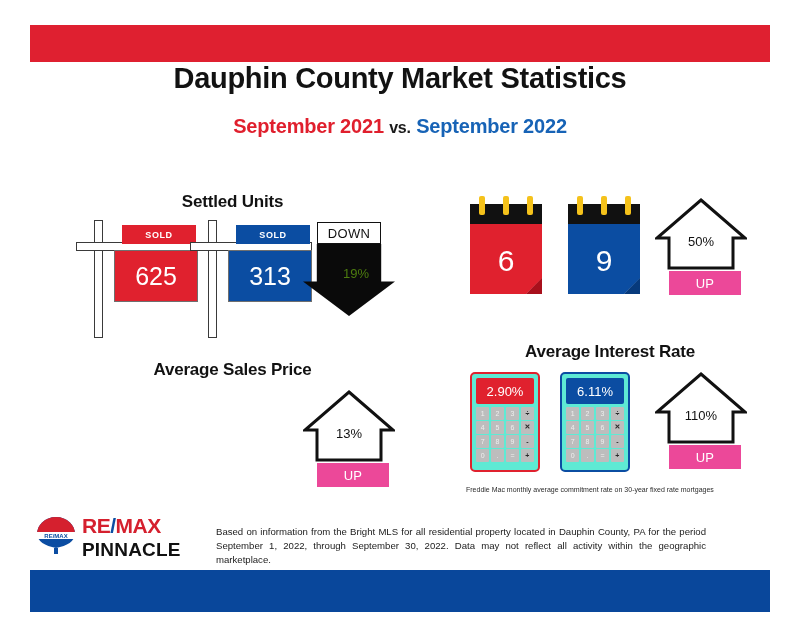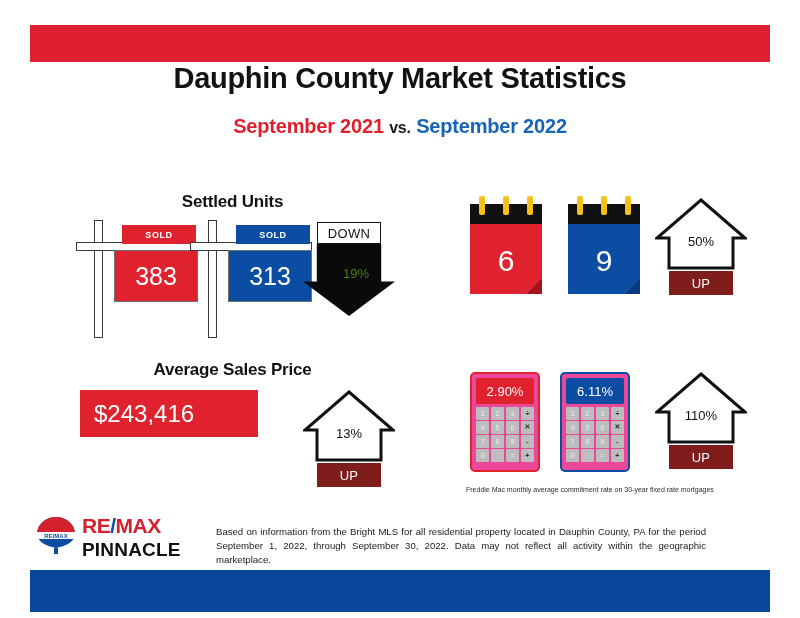--- a/index.html
+++ b/index.html
@@ -82,22 +82,22 @@
     clip-path:polygon(50% 0,100% 44%,85% 44%,85% 100%,15% 100%,15% 44%,0 44%);
   }
   .arrow-up .outline{
     position:absolute;left:0;top:0;width:92px;height:72px;
   }
   .arrow-up .pct{
     position:absolute;left:0;top:36px;width:92px;text-align:center;
     font-size:13px;color:#111;
   }
   .arrow-up .cap{
-    position:absolute;left:14px;top:73px;width:64px;height:24px;
-    background:#7f1d1d;
+    position:absolute;left:14px;top:73px;width:72px;height:24px;
+    background:#ec4899;
     display:flex;align-items:center;justify-content:center;
     font-size:13px;color:#fff;letter-spacing:0.3px;
   }
 
   
   .pricebar{
     position:absolute;height:47px;display:flex;align-items:center;
     padding-left:14px;box-sizing:border-box;
     color:#fff;font-size:24px;
   }
@@ -120,21 +120,21 @@
     clip-path:polygon(100% 0,100% 100%,0 100%);
   }
   .cal .num{
     position:absolute;left:0;top:48px;width:72px;text-align:center;
     color:#fff;font-size:30px;z-index:4;
   }
 
   
   .calc{
     position:absolute;top:30px;width:70px;height:100px;
-    background:#ec4899;border:2.4px solid #E0212E;border-radius:5px;
+    background:#5eead4;border:2.4px solid #E0212E;border-radius:5px;
     box-sizing:border-box;padding:4px;
   }
   .calc.blue{border-color:#0B4DA2;}
   .calc .disp{
     height:26px;display:flex;align-items:center;justify-content:center;
     color:#fff;font-size:13px;border-radius:2px;
   }
   .calc .keys{
     margin-top:3px;display:grid;grid-template-columns:repeat(4,1fr);
     grid-gap:1.5px;
@@ -178,21 +178,21 @@
   <span class="sub-blue">September 2022</span>
 </div>
 
 <div class="panel" style="left:60px;top:168px;width:345px;height:150px;margin-top:24px;">
   <div class="panel-title">Settled Units</div>
 
   <div class="sign" style="left:8px;">
     <div class="post-v"></div>
     <div class="post-h"></div>
     <div class="rider red-fill">SOLD</div>
-    <div class="plate red-fill">383</div>
+    <div class="plate red-fill">625</div>
   </div>
 
   <div class="sign" style="left:122px;">
     <div class="post-v"></div>
     <div class="post-h"></div>
     <div class="rider blue-fill">SOLD</div>
     <div class="plate blue-fill">313</div>
   </div>
 
   <div class="arrow-down" style="left:243px;top:30px;">
@@ -230,33 +230,33 @@
       <polygon points="46,2 90,40 78,40 78,70 14,70 14,40 2,40" fill="none" stroke="#111" stroke-width="3"></polygon>
     </svg>
     <div class="pct">50%</div>
     <div class="cap">UP</div>
   </div>
 </div>
 
 <div class="panel" style="left:60px;top:360px;width:345px;height:150px;">
   <div class="panel-title">Average Sales Price</div>
 
-  <div class="pricebar red-fill" style="left:20px;top:30px;width:178px;">$243,416</div>
 
   <div class="arrow-up" style="left:243px;top:30px;">
     <div class="body"></div>
     <svg class="outline" viewBox="0 0 92 72">
       <polygon points="46,2 90,40 78,40 78,70 14,70 14,40 2,40" fill="none" stroke="#111" stroke-width="3"></polygon>
     </svg>
     <div class="pct">13%</div>
     <div class="cap">UP</div>
   </div>
 </div>
 
 <div class="panel" style="left:450px;top:342px;width:320px;height:160px;">
+  <div class="panel-title">Average Interest Rate</div>
 
   <div class="calc" style="left:20px;">
     <div class="disp red-fill">2.90%</div>
     <div class="keys">
       <div class="key">1</div>
       <div class="key">2</div>
       <div class="key">3</div>
       <div class="key op">÷</div>
       <div class="key">4</div>
       <div class="key">5</div>

